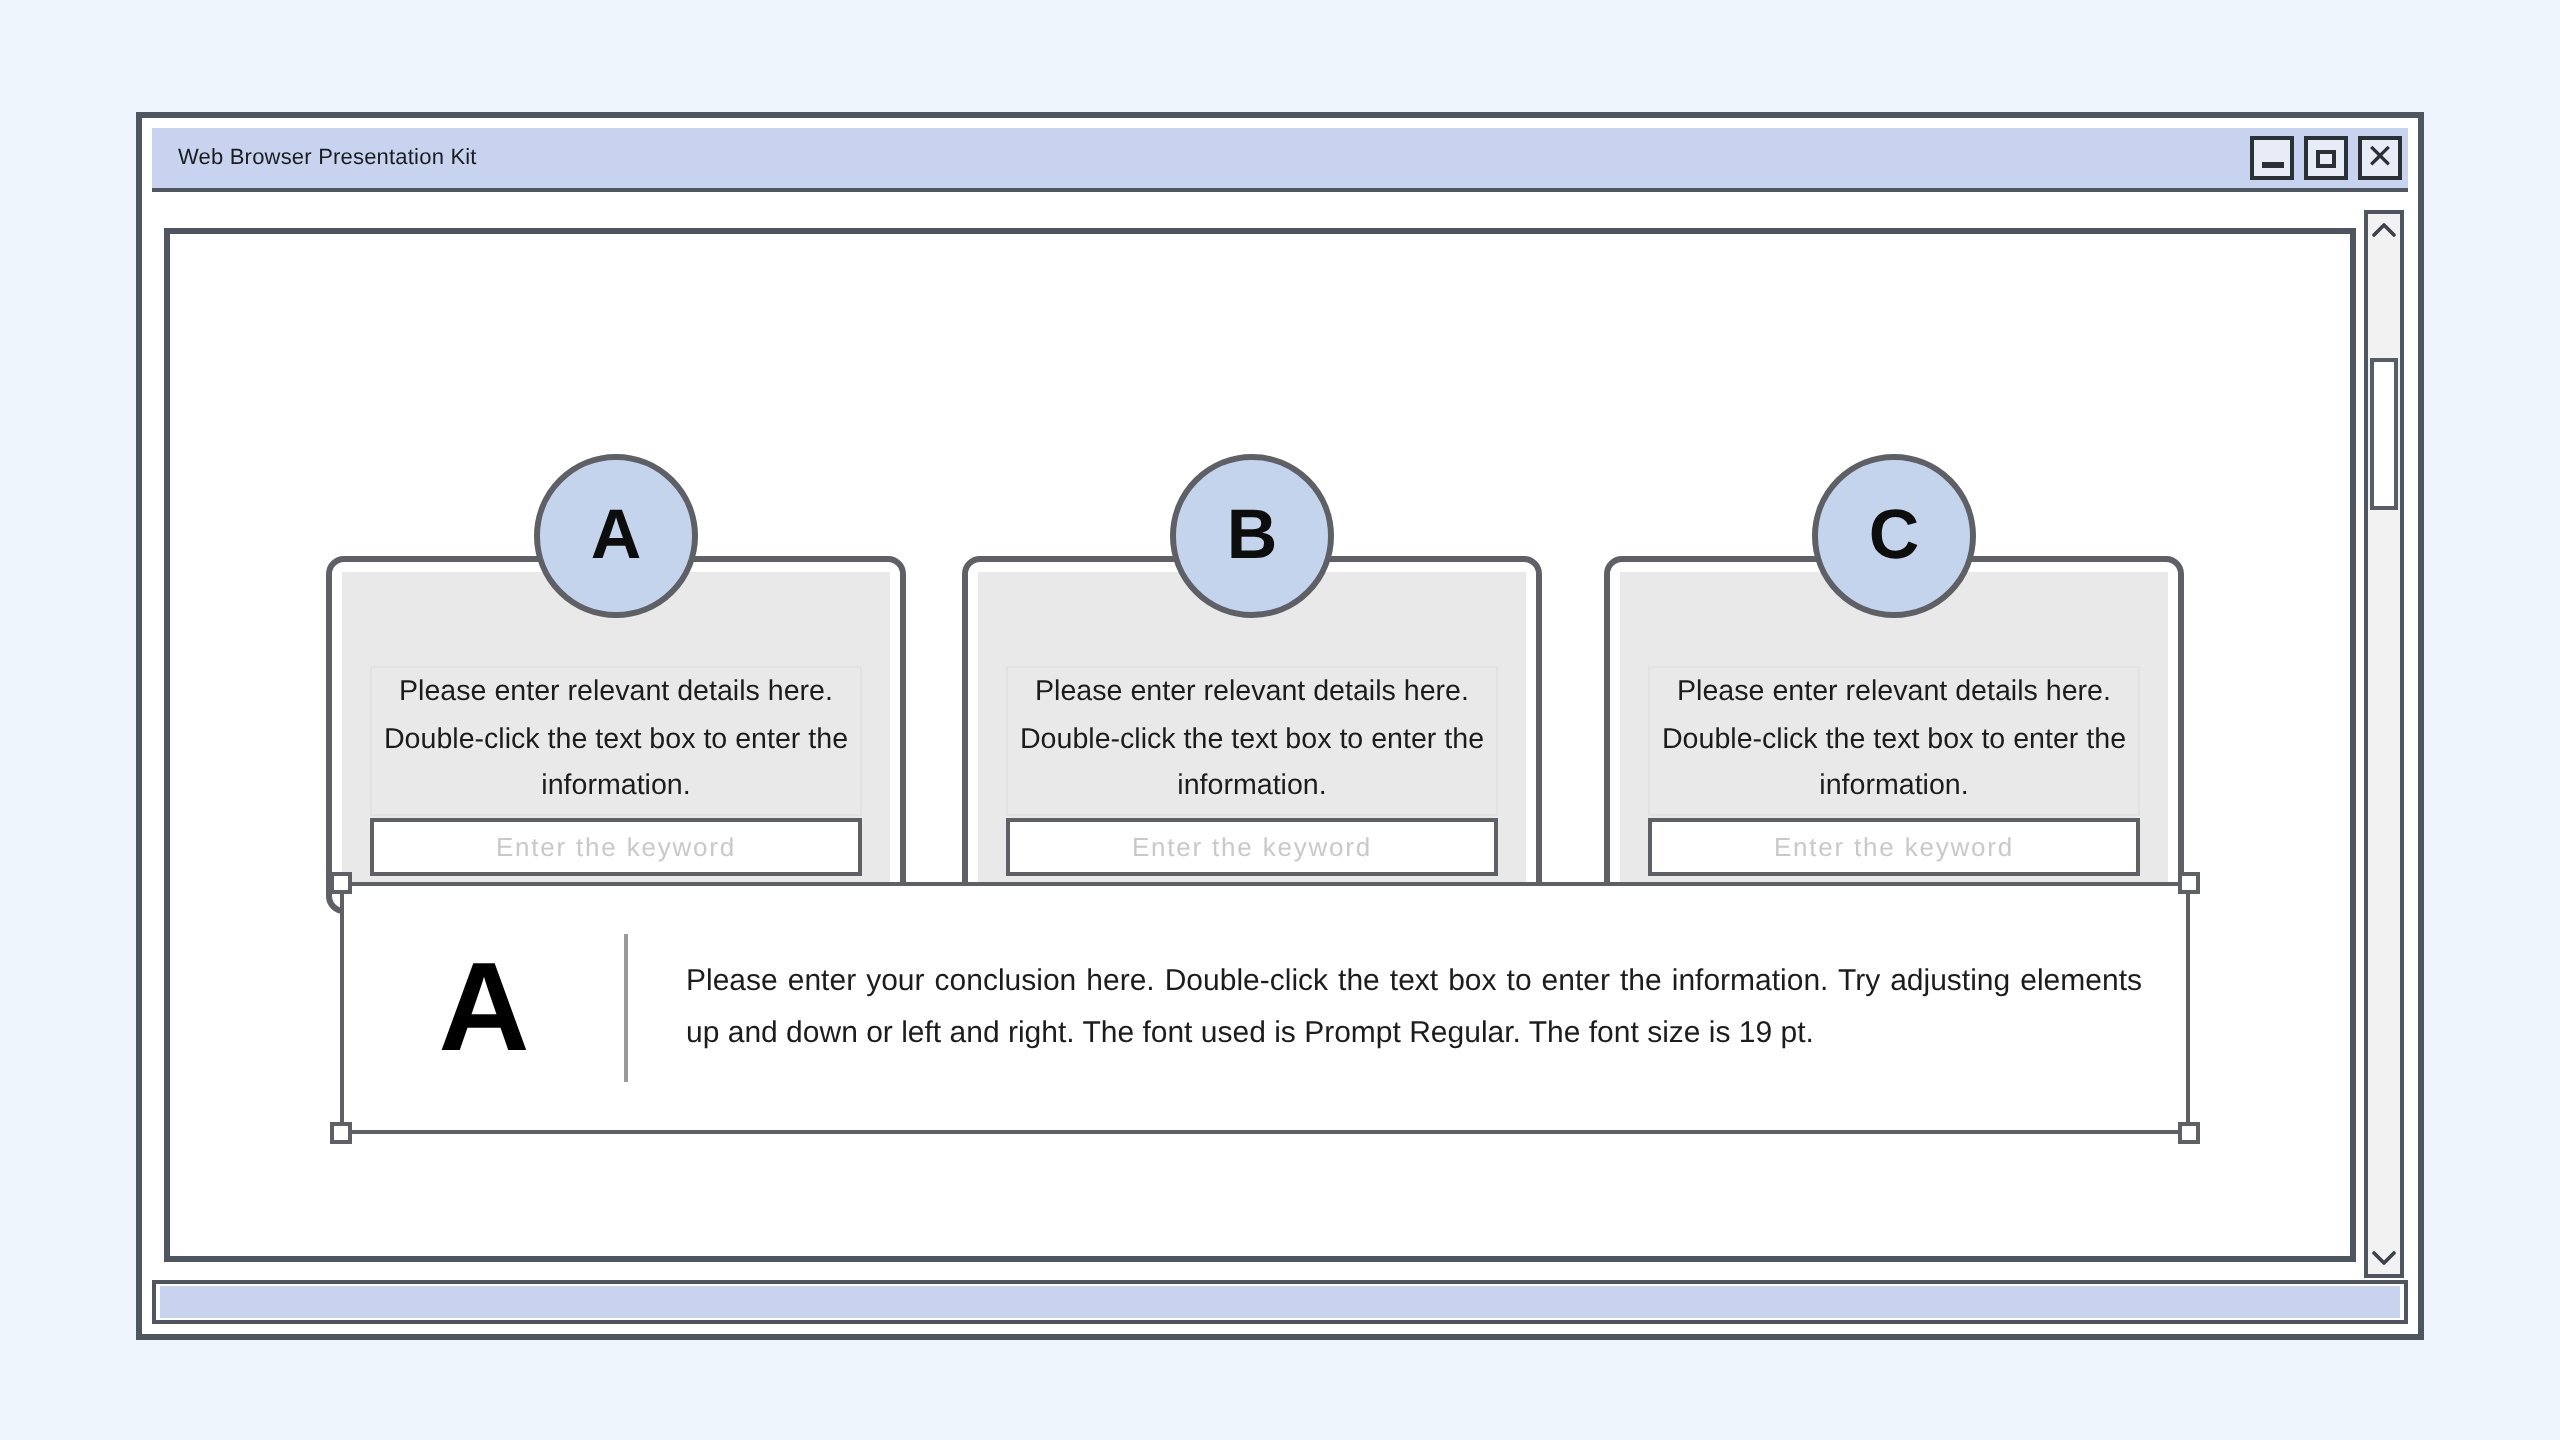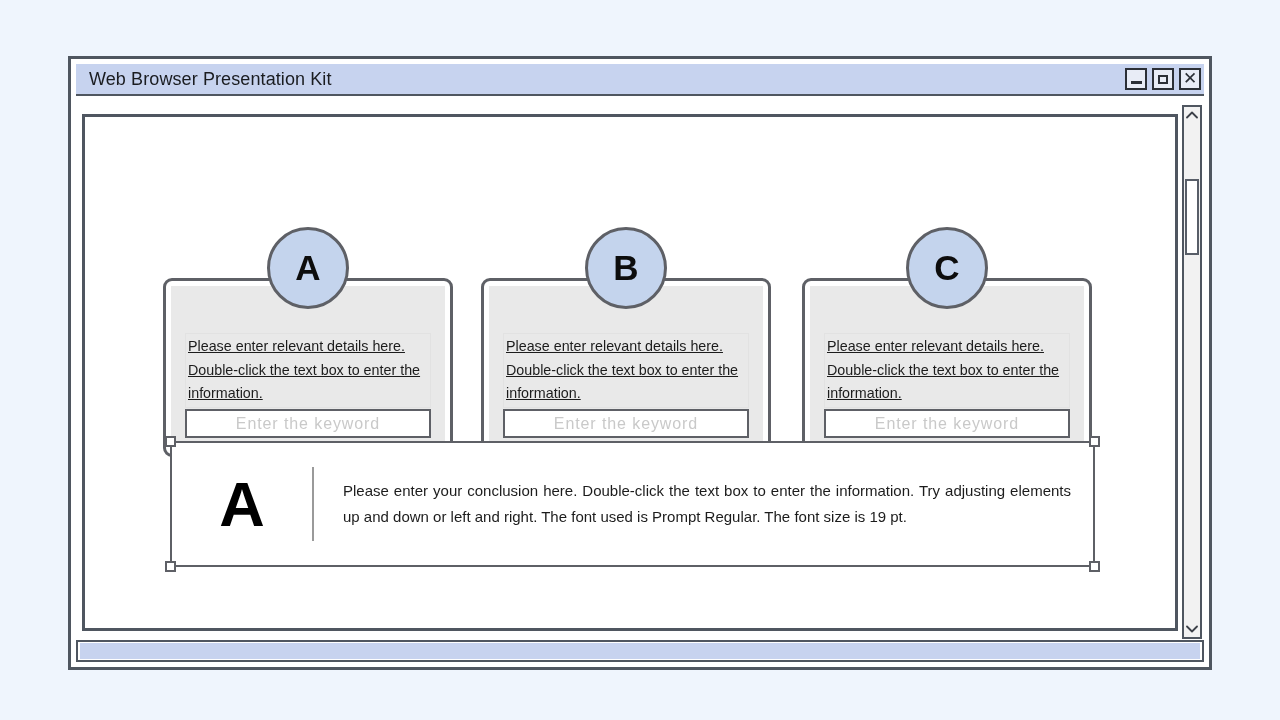--- a/index.html
+++ b/index.html
@@ -34,21 +34,21 @@
     right: 5px;
     height: 32px;
     background: #c7d3ef;
     border-bottom: 2px solid #4f5660;
     display: flex;
     align-items: center;
     box-sizing: border-box;
   }
   #window-title {
     margin-left: 13px;
-    font-size: 18px;
+    font-size: 11px;
     color: #1a1c20;
     letter-spacing: .1px;
     white-space: nowrap;
   }
   #window-controls {
     margin-left: auto;
     margin-right: 3px;
     display: flex;
     gap: 5px;
   }
@@ -177,42 +177,41 @@
     height: 100%;
     background: #e9e9e9;
     box-sizing: border-box;
     position: relative;
   }
   .card-body-text {
     position: absolute;
     left: 14px;
     right: 14px;
     top: 47px;
-    text-align: left;
+    text-align: center;
     font-size: 14.3px;
     line-height: 23.5px;
     color: #1c1c1c;
     border: 1px solid #e2e2e2;
     box-sizing: border-box;
     padding: 1px 2px;
-    text-decoration: underline;
   }
   .card-input {
     position: absolute;
     left: 14px;
     right: 14px;
     bottom: 11px;
     height: 29px;
     background: #ffffff;
     border: 2.5px solid #5e6066;
     box-sizing: border-box;
     display: flex;
     align-items: center;
     justify-content: center;
-    font-size: 16px;
+    font-size: 13px;
     color: #c9c9c9;
     letter-spacing: .9px;
   }
 
   .badge {
     position: absolute;
     top: -54px;
     left: 50%;
     transform: translateX(-50%);
     width: 82px;

